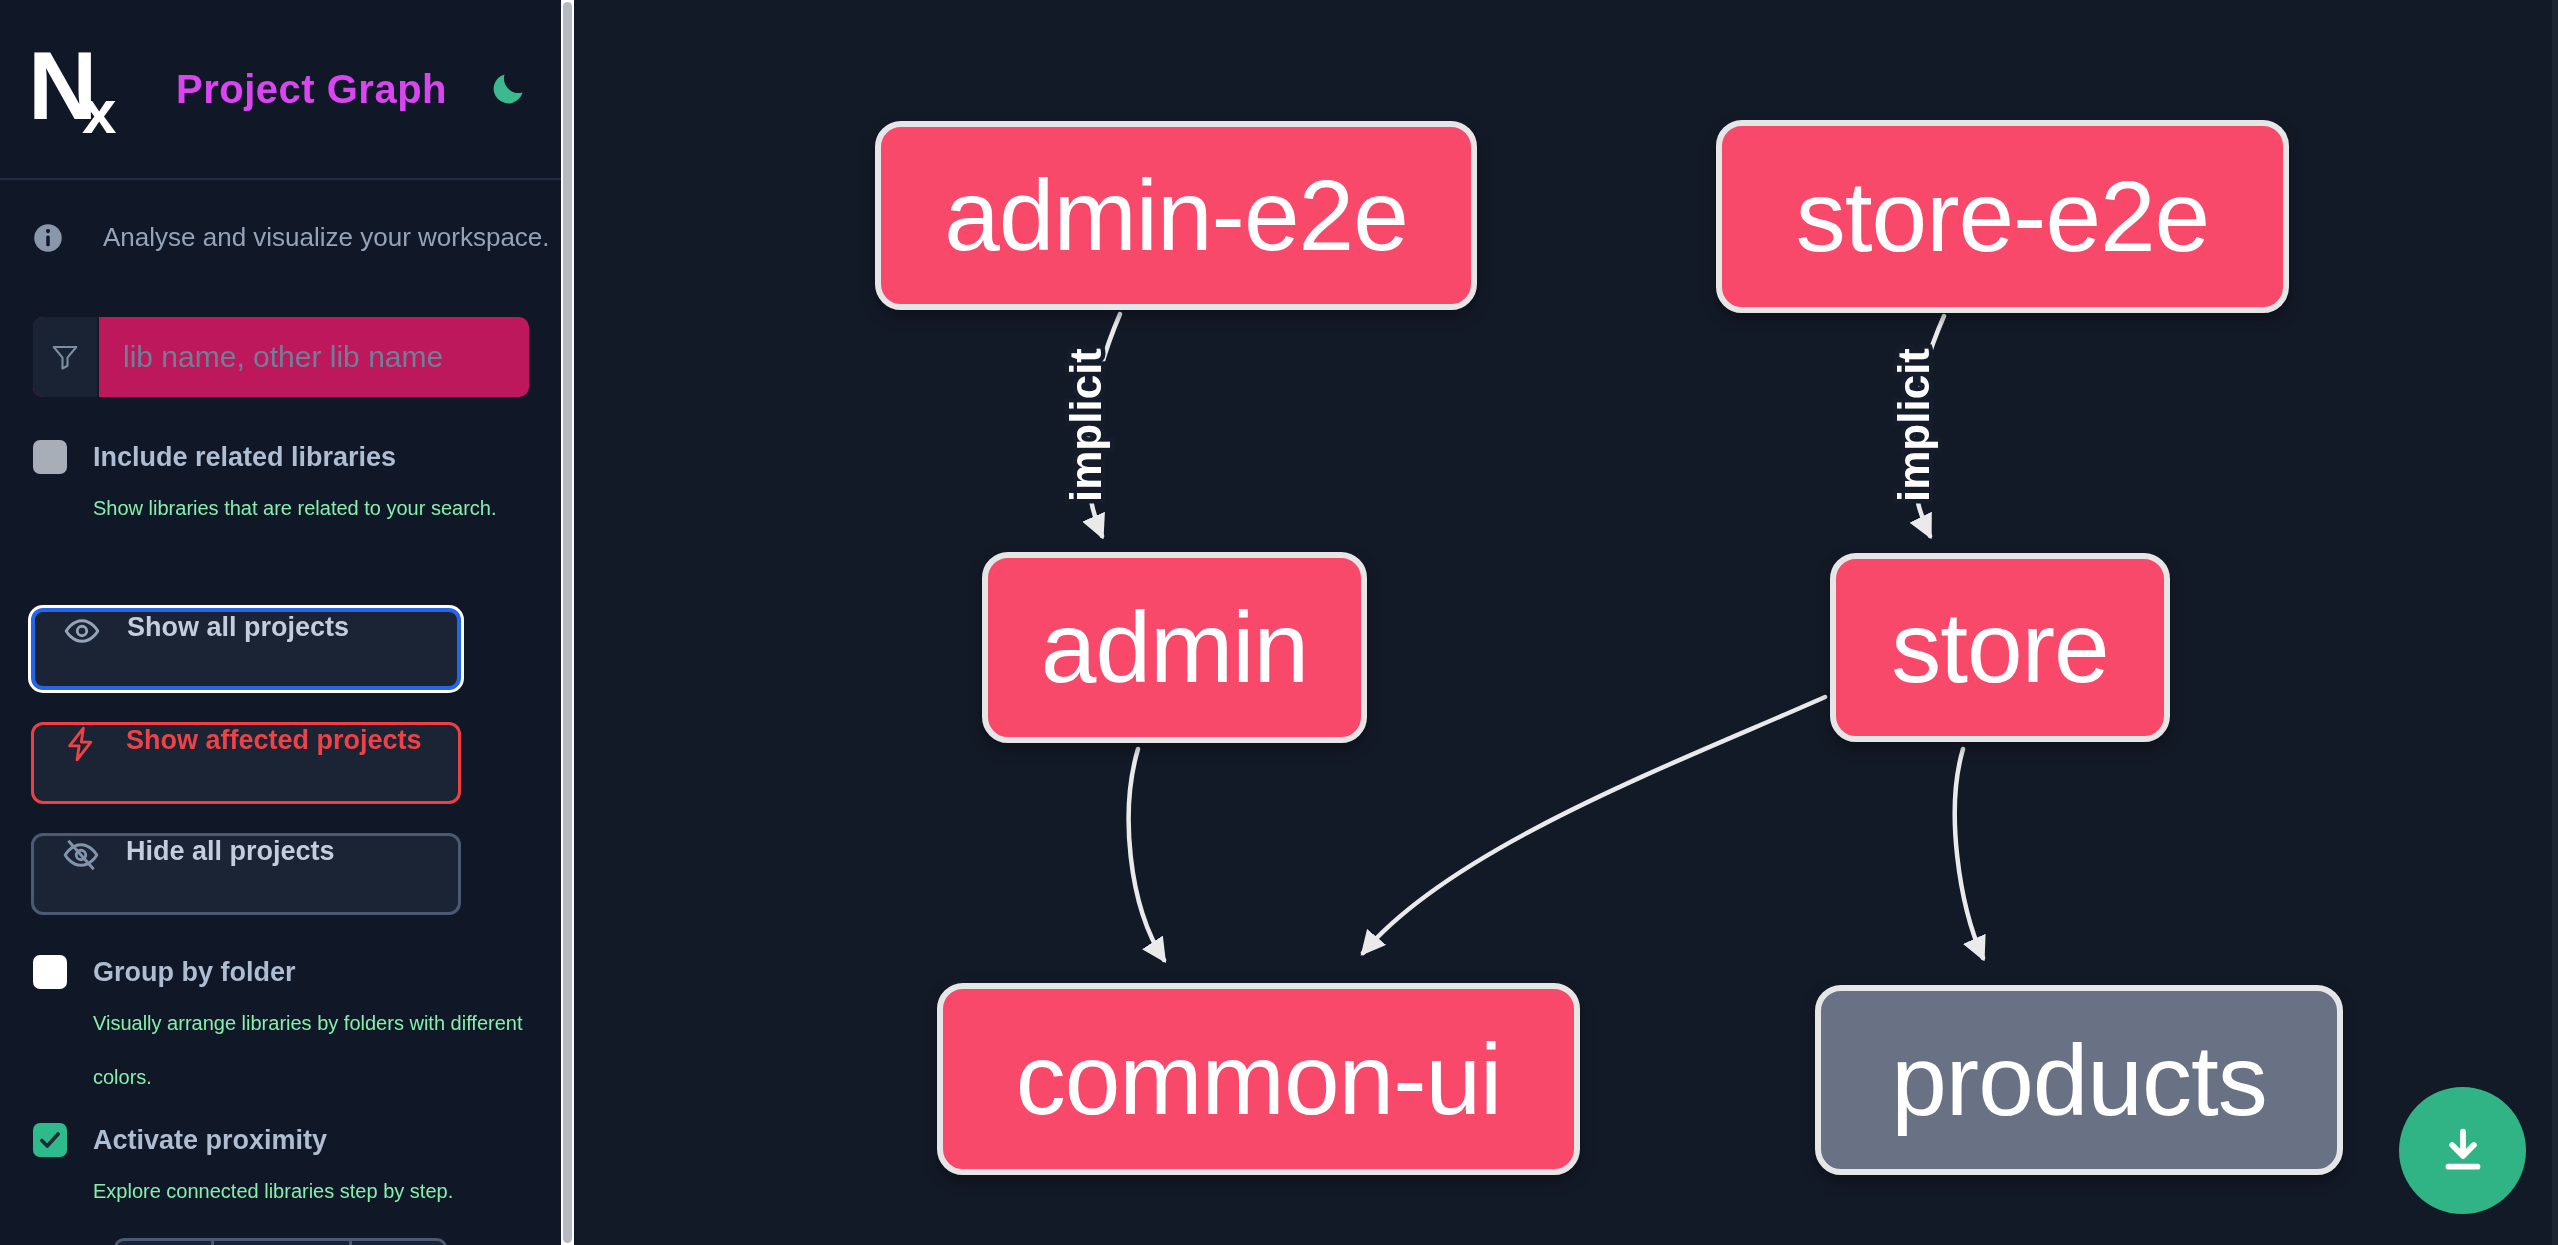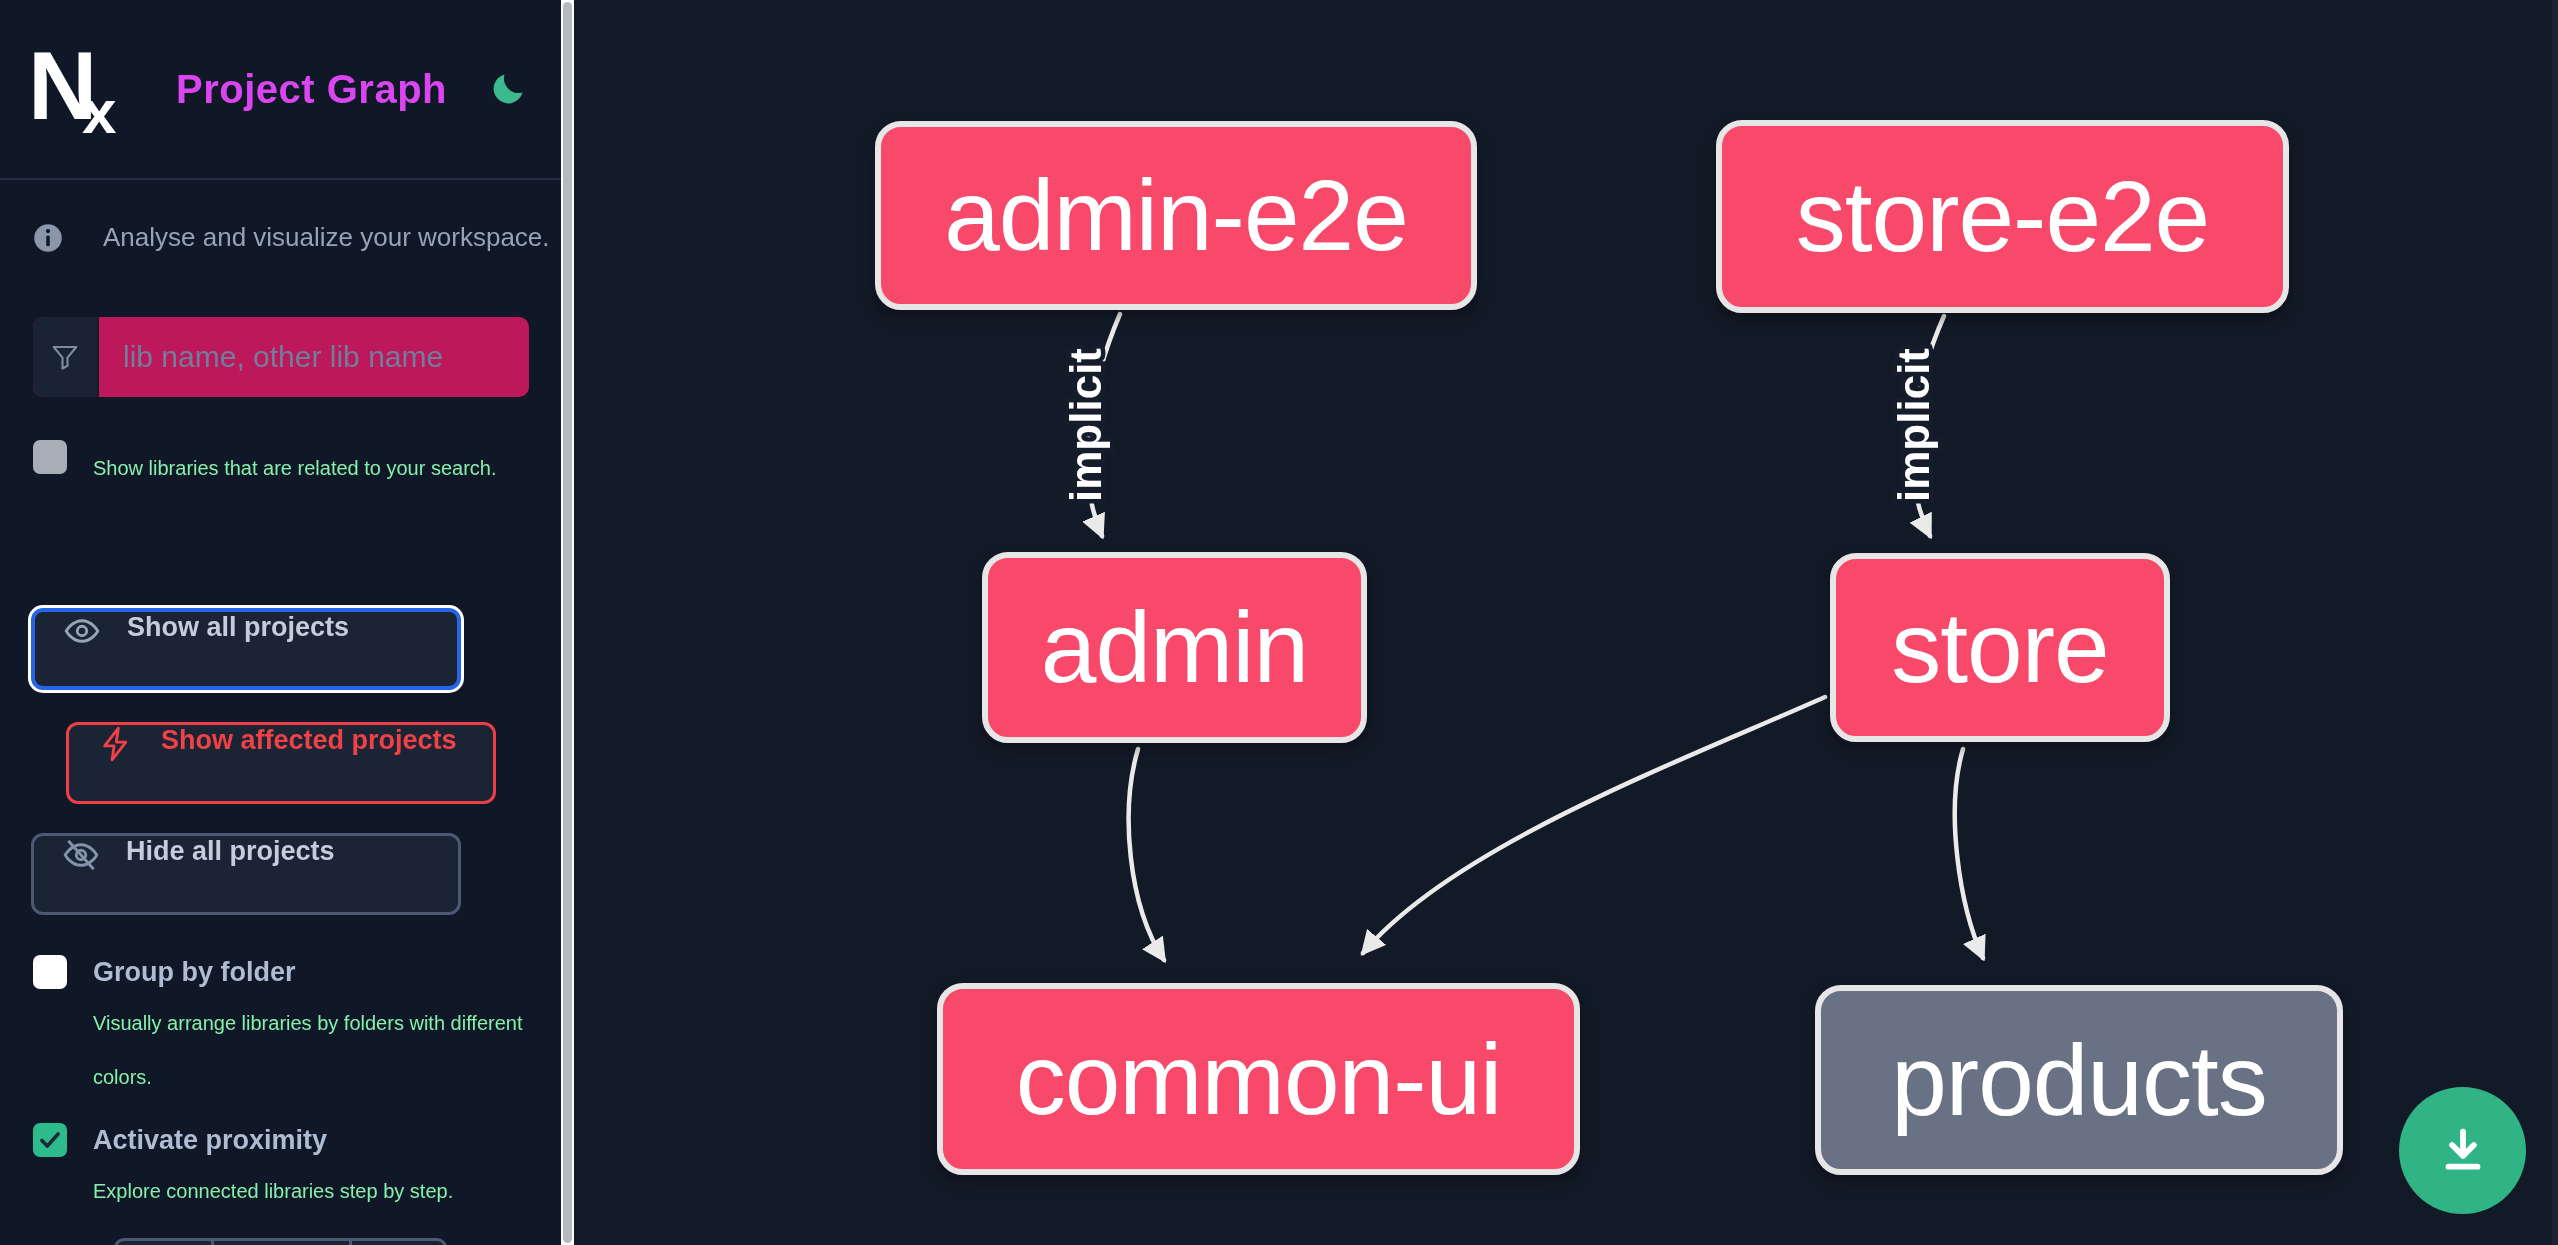--- a/index.html
+++ b/index.html
@@ -34,21 +34,21 @@
   .cb-green{background:#2ebb8b;display:flex;align-items:center;justify-content:center;}
   .cb-text{width:430px;}
   .cb-label{color:#aebdd1;font-size:27px;font-weight:700;line-height:40px;}
   .cb-desc{color:#86efac;font-size:20px;line-height:54px;margin-top:4px;}
 
   .sb-btn{position:absolute;left:31px;width:430px;height:82px;border-radius:12px;
           background:#1b2434;display:flex;align-items:flex-start;gap:26px;padding:0 28px;
           box-sizing:border-box;cursor:pointer;}
   .sb-btn .lbl{font-size:27px;font-weight:700;color:#c3cddc;}
   .btn-blue{border:4px solid #2565e8;box-shadow:0 0 0 3px #ffffff;}
-  .btn-red{border:3px solid #ee3f44;margin-left:35px;}
+  .btn-red{border:3px solid #ee3f44;}
   .btn-red .lbl{color:#ef4146;}
   .btn-plain{border:3px solid #4b5a72;}
 
   .seg-ctrl{position:absolute;left:114px;top:1238px;width:333px;height:26px;display:flex;}
   .seg{background:#1b2434;border:3px solid #4b5a72;border-bottom:0;box-sizing:border-box;}
   .seg:first-child{border-top-left-radius:10px;border-right:0;width:97px;}
   .seg:nth-child(2){width:141px;}
   .seg:last-child{border-top-right-radius:10px;border-left:0;width:95px;}
 
   
@@ -100,20 +100,21 @@
       <svg width="30" height="30" viewBox="0 0 24 24" fill="none" stroke="#7e8ca1" stroke-width="1.7" stroke-linejoin="round">
         <path d="M3 4h18l-7 8.5V19l-4 2.2v-8.7L3 4z"></path>
       </svg>
     </div>
     <input type="text" placeholder="lib name, other lib name" style="">
   </div>
 
   <div class="cb-row" style="top:437px;">
     <div class="cb-box cb-gray"></div>
     <div class="cb-text">
+      <div class="cb-label">Include related libraries</div>
       <div class="cb-desc">Show libraries that are related to your search.</div>
     </div>
   </div>
 
   <div class="sb-btn btn-blue" style="top:608px;">
     <svg width="38" height="38" viewBox="0 0 24 24" fill="none" stroke="#94a3b8" stroke-width="1.8">
       <path d="M2 12s3.6-6.5 10-6.5S22 12 22 12s-3.6 6.5-10 6.5S2 12 2 12z" stroke-linejoin="round"></path>
       <circle cx="12" cy="12" r="3"></circle>
     </svg>
     <span class="lbl">Show all projects</span>

